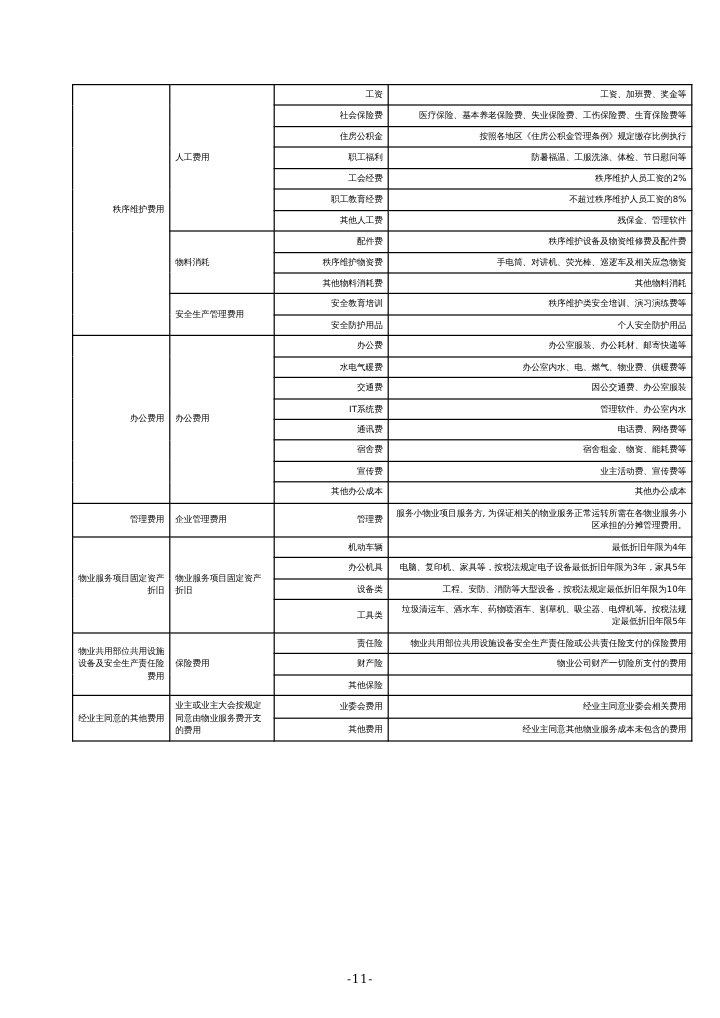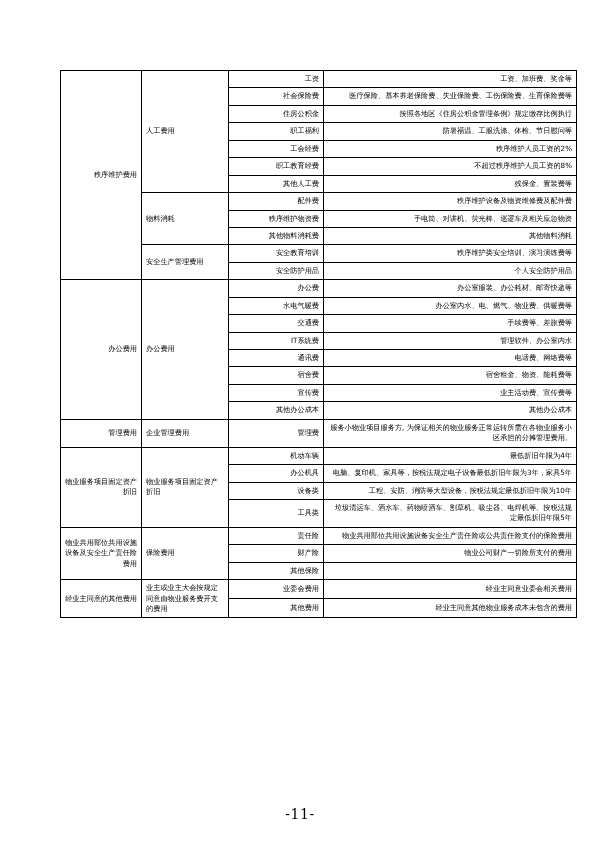--- a/index.html
+++ b/index.html
@@ -38,21 +38,21 @@
   td.c1 { width: 72px; text-align: right; }
   td.c2 { width: 78px; }
   td.c3 { width: 86px; text-align: right; }
   td.c4 { width: 244px; text-align: right; padding-left: 6px; }
   .pagenum {
     position: absolute;
     left: 0;
     right: 0;
     bottom: 26px;
     text-align: center;
-    font-size: 14px;
+    font-size: 10px;
     font-family: "DejaVu Serif", "Liberation Serif", serif;
     letter-spacing: 0.5px;
   }
 </style>
 </head>
 <body>
 
 <div class="page">
   <table class="fee-table">
     <tbody>
@@ -77,21 +77,21 @@
         <tr>
           <td class="c3">工会经费</td>
           <td class="c4">秩序维护人员工资的2%</td>
         </tr>
         <tr>
           <td class="c3">职工教育经费</td>
           <td class="c4">不超过秩序维护人员工资的8%</td>
         </tr>
         <tr>
           <td class="c3">其他人工费</td>
-          <td class="c4">残保金、置装费等</td>
+          <td class="c4">残保金、管理软件</td>
         </tr>
         <tr>
           <td class="c2" rowspan="3">物料消耗</td>
           <td class="c3">配件费</td>
           <td class="c4">秩序维护设备及物资维修费及配件费</td>
         </tr>
         <tr>
           <td class="c3">秩序维护物资费</td>
           <td class="c4">手电筒、对讲机、荧光棒、巡逻车及相关应急物资</td>
         </tr>
@@ -113,21 +113,21 @@
           <td class="c2" rowspan="8">办公费用</td>
           <td class="c3">办公费</td>
           <td class="c4">办公室服装、办公耗材、邮寄快递等</td>
         </tr>
         <tr>
           <td class="c3">水电气暖费</td>
           <td class="c4">办公室内水、电、燃气、物业费、供暖费等</td>
         </tr>
         <tr>
           <td class="c3">交通费</td>
-          <td class="c4">手续费等、差旅费等</td>
+          <td class="c4">因公交通费、办公室服装</td>
         </tr>
         <tr>
           <td class="c3">IT系统费</td>
           <td class="c4">管理软件、办公室内水</td>
         </tr>
         <tr>
           <td class="c3">通讯费</td>
           <td class="c4">电话费、网络费等</td>
         </tr>
         <tr>

